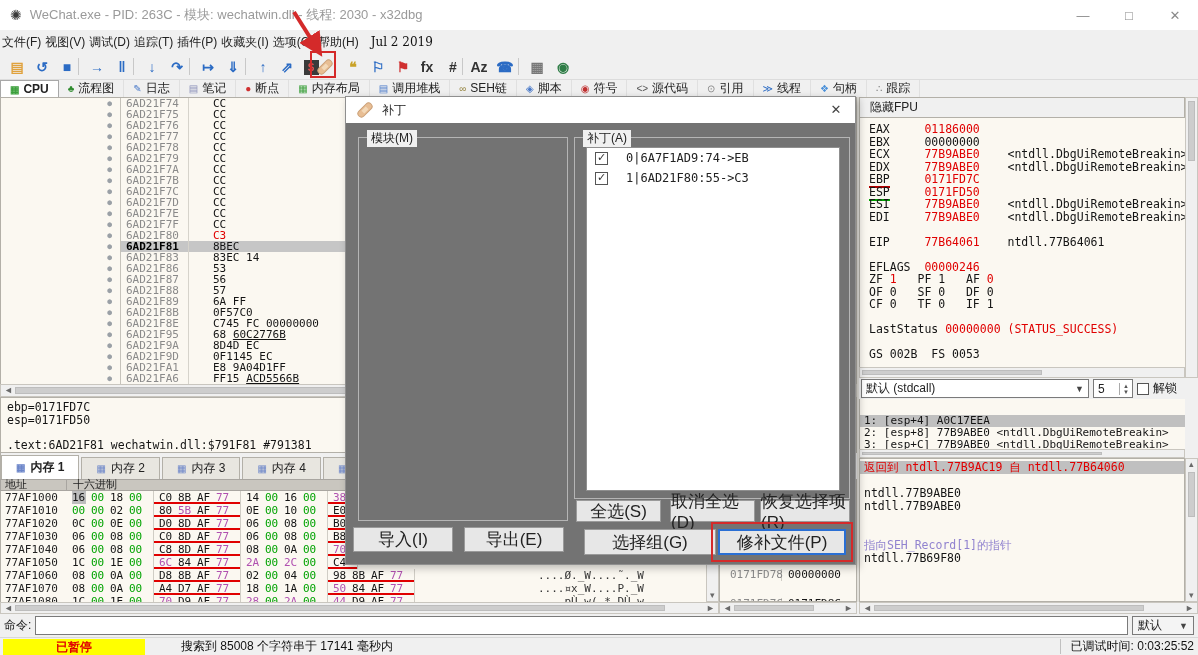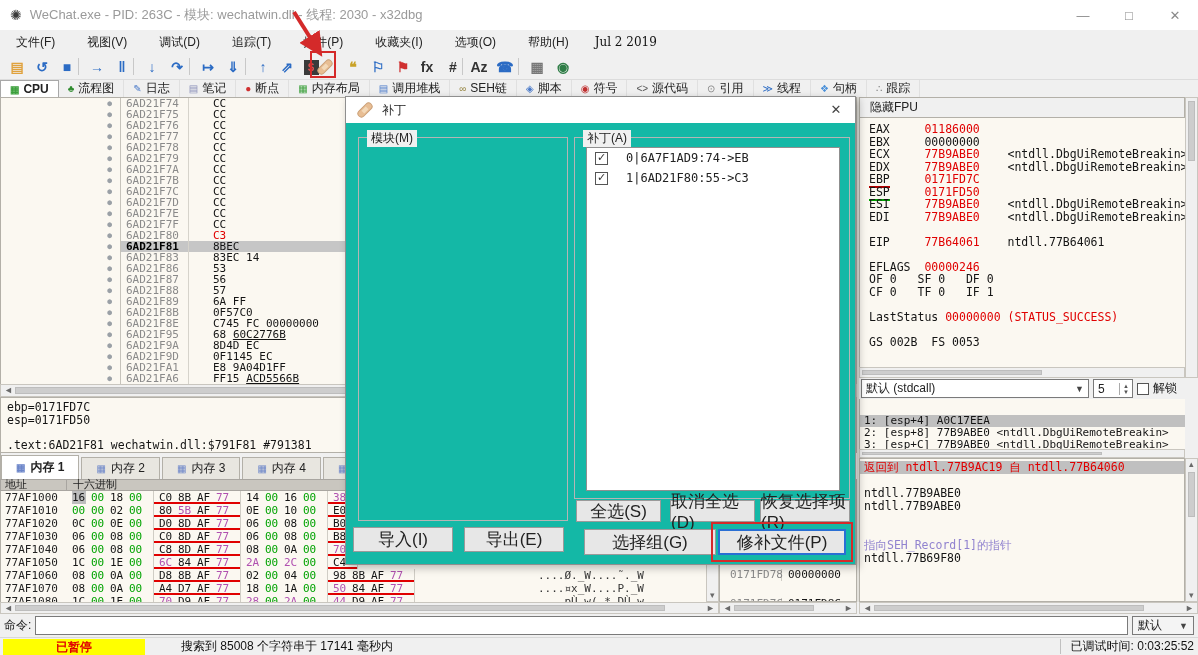--- a/index.html
+++ b/index.html
@@ -14,21 +14,21 @@
   .udr{border-bottom:2px solid #b00000}.ugr{border-bottom:2px solid #00a000}
   .hl{background:#c0c0c0}
   
   #titlebar{left:0;top:0;width:1198px;height:30px;background:#fff;display:flex;align-items:center}
   #titlebar .ttl{color:#9a9a9a;font-size:13px;margin-left:8px}
   #bugicon{margin-left:10px;color:#3a3a3a;font-size:14px}
   .wbtns{position:absolute;right:0;top:0;height:30px;display:flex}
   .wbtn{width:46px;height:30px;display:flex;align-items:center;justify-content:center;color:#8a8a8a;font-size:13px}
   
   #menubar{left:0;top:30px;width:1198px;height:24px;background:#f0f0f0;display:flex;align-items:center}
-  .mitem{padding:3px 16px;color:#222}
+  .mitem{padding:3px 2px;color:#222}
   #menudate{font-family:"DejaVu Serif",serif;margin-left:10px;color:#111}
   
   #toolbar{left:0;top:54px;width:1198px;height:26px;background:#f0f0f0;border-bottom:1px solid #dcdcdc}
   .ticon{position:absolute;top:2px;width:22px;height:22px;display:flex;align-items:center;justify-content:center;font-size:14px;font-weight:bold}
   .tsep{position:absolute;top:4px;width:1px;height:17px;background:#c8c8c8}
   .sbox{background:#3a3a3a;color:#e05050;font-size:10px;width:15px;height:15px;display:flex;align-items:center;justify-content:center;font-weight:bold}
   .bandaid{width:18px;height:8px;background:#e8be94;border:1px solid #caa078;border-radius:4px;transform:rotate(-45deg);position:relative}
   .bandaid:after{content:"";position:absolute;left:5px;top:1px;width:6px;height:4px;background:#f3d9b8}
   #toolbox-red{left:310px;top:51px;width:26px;height:27px;border:2px solid #d42a2a}
   
@@ -103,21 +103,21 @@
   
   #cmdrow{left:0;top:614px;width:1198px;height:23px;background:#f0f0f0;display:flex;align-items:center;gap:4px;padding:0 4px}
   #cmdinput{flex:1;height:19px;background:#fff;border:1px solid #7a7a7a}
   #cmddrop{flex:0 0 62px;height:19px;background:#f4f4f4;border:1px solid #7a7a7a;display:flex;align-items:center;justify-content:space-between;padding:0 5px}
   
   #statusbar{left:0;top:637px;width:1198px;height:18px;background:#f0f0f0;border-top:1px solid #d8d8d8;display:flex;align-items:center}
   #paused{width:142px;height:16px;margin-left:3px;background:#ffff00;color:#e00000;font-weight:bold;text-align:center;line-height:16px}
   #statusmsg{margin-left:36px;color:#111}
   #dbgtime{position:absolute;right:4px;top:1px;height:15px;border-left:1px solid #c0c0c0;padding-left:10px;line-height:15px;color:#111}
   
-  #dialog{left:345px;top:96px;width:511px;height:469px;background:#14b8a6;border:1px solid #8f8f8f;box-shadow:3px 3px 8px rgba(0,0,0,.25);z-index:40}
+  #dialog{left:345px;top:96px;width:511px;height:469px;background:#737373;border:1px solid #8f8f8f;box-shadow:3px 3px 8px rgba(0,0,0,.25);z-index:40}
   #dlgtitle{height:26px;background:#fff;display:flex;align-items:center;padding-left:10px;gap:8px;font-size:12px}
   #dlgclose{position:absolute;right:8px;top:5px;width:22px;height:16px;text-align:center;color:#444;font-size:13px}
   .groupbox{position:absolute;border:1px solid #b5b5b5}
   .grouplabel{position:absolute;top:-8px;left:8px;background:#f0f0f0;padding:0 4px}
   .listbox{position:absolute;background:#fff;border:1px solid #8f8f8f;overflow:hidden}
   .modrow{height:17px;line-height:17px;background:#d2d2d2;padding-left:6px;font-size:12px}
   .patchrow{height:20px;display:flex;align-items:center;gap:18px;padding-left:8px;font-size:12px}
   .patchchk{width:13px;height:13px;border:1px solid #555;background:#fff;position:relative}
   .patchchk:after{content:"✓";position:absolute;left:1px;top:-2px;font-size:11px;color:#333}
   .dlgbtn{position:absolute;background:#e7e7e7;border:1px solid #9a9a9a;display:flex;align-items:center;justify-content:center;font-size:17px}
@@ -350,20 +350,21 @@
     <div class="rline"><span class="k">ECX     </span><span class="r">77B9ABE0</span><span class="k">    </span><span class="k">&lt;ntdll.DbgUiRemoteBreakin&gt;</span></div>
     <div class="rline"><span class="k">EDX     </span><span class="r">77B9ABE0</span><span class="k">    </span><span class="k">&lt;ntdll.DbgUiRemoteBreakin&gt;</span></div>
     <div class="rline"><span class="k udr">EBP</span><span class="k">     </span><span class="r">0171FD7C</span></div>
     <div class="rline"><span class="k ugr">ESP</span><span class="k">     </span><span class="r">0171FD50</span></div>
     <div class="rline"><span class="k">ESI     </span><span class="r">77B9ABE0</span><span class="k">    </span><span class="k">&lt;ntdll.DbgUiRemoteBreakin&gt;</span></div>
     <div class="rline"><span class="k">EDI     </span><span class="r">77B9ABE0</span><span class="k">    </span><span class="k">&lt;ntdll.DbgUiRemoteBreakin&gt;</span></div>
     <div class="rline">&nbsp;</div>
     <div class="rline"><span class="k">EIP     </span><span class="r">77B64061</span><span class="k">    </span><span class="k">ntdll.77B64061</span></div>
     <div class="rline">&nbsp;</div>
     <div class="rline"><span class="k">EFLAGS  </span><span class="r">00000246</span></div>
+    <div class="rline"><span class="k">ZF </span><span class="r">1</span><span class="k">   PF </span><span class="k">1</span><span class="k">   AF </span><span class="r">0</span></div>
     <div class="rline"><span class="k">OF 0   SF 0   DF 0</span></div>
     <div class="rline"><span class="k">CF 0   TF 0   IF 1</span></div>
     <div class="rline">&nbsp;</div>
     <div class="rline"><span class="k">LastStatus </span><span class="r">00000000 (STATUS_SUCCESS)</span></div>
     <div class="rline">&nbsp;</div>
     <div class="rline"><span class="k">GS 002B  FS 0053</span></div>
   </div>
 <div id="regshscroll" class="hscroll abs">
   <div class="thumb" style="left:2px;width:180px"></div>
 </div>

